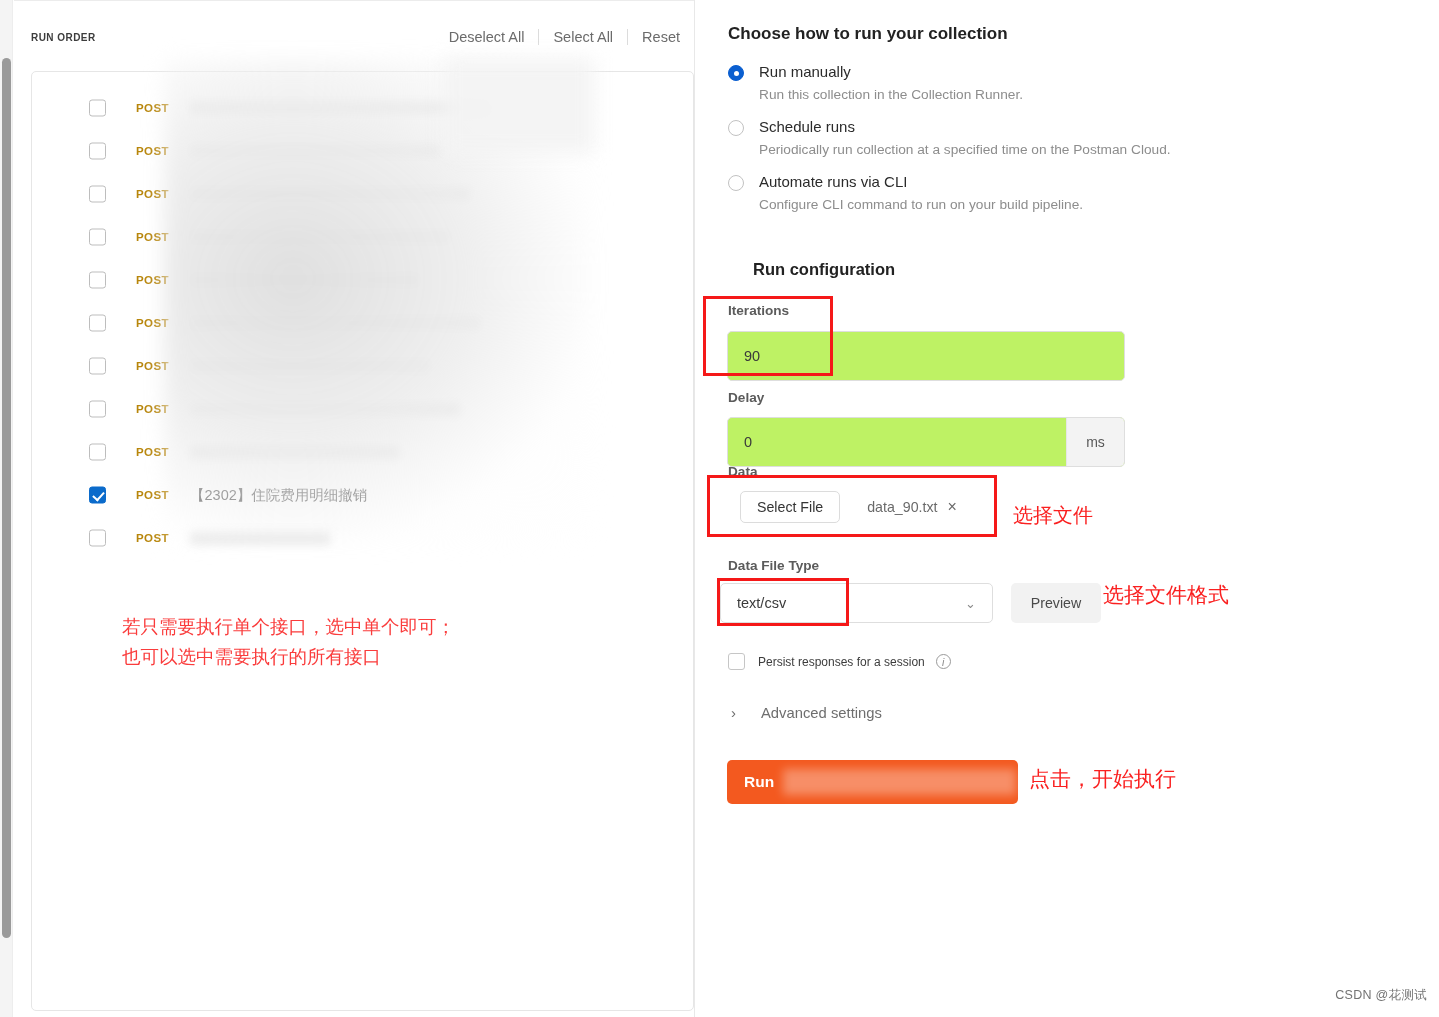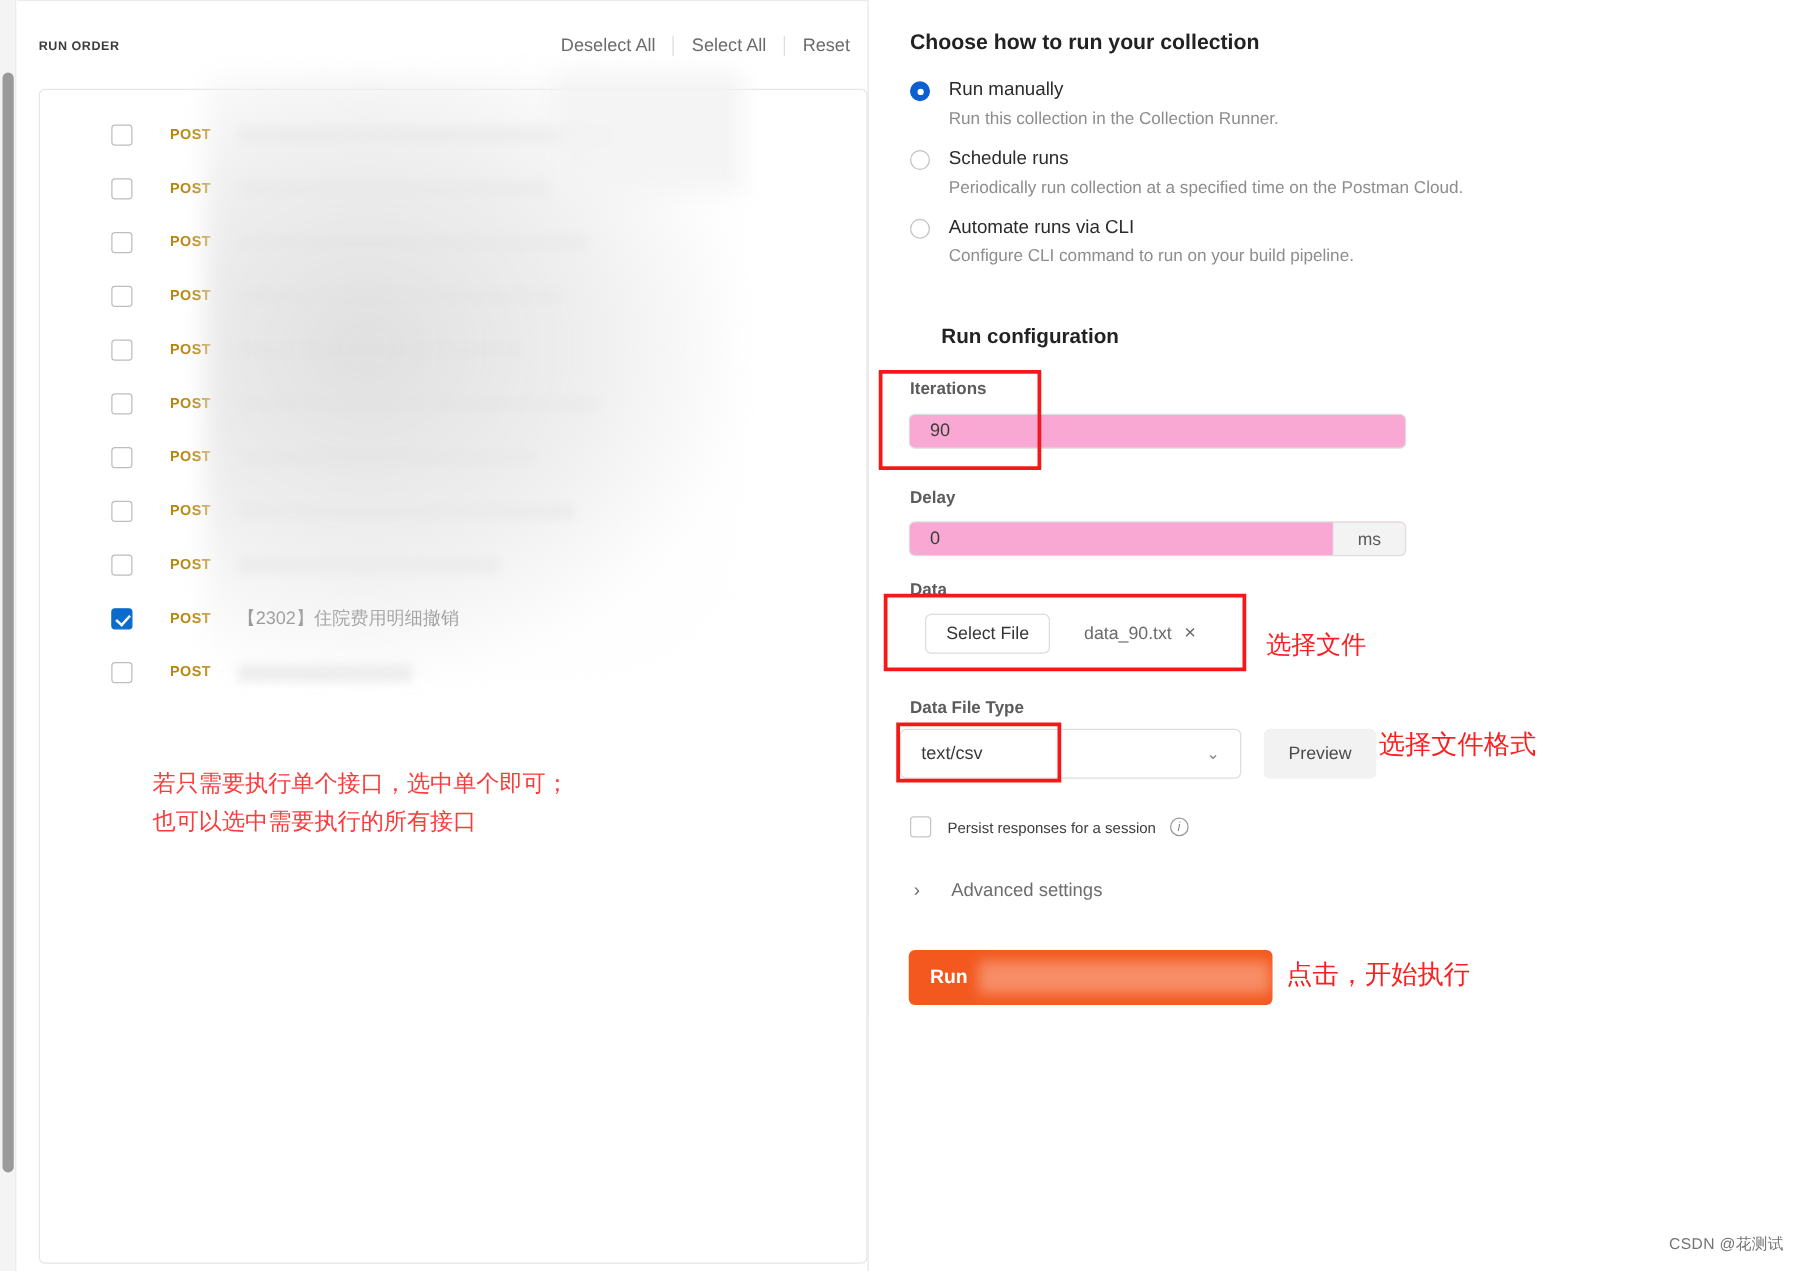--- a/index.html
+++ b/index.html
@@ -126,22 +126,22 @@
 
   .rc-title {
     position: absolute; left: 47px; top: 260px;
     font-size: 16.5px; font-weight: 700; color: #222; margin-left: 11px;
   }
 
   .field-label {
     font-size: 13.6px; font-weight: 700; color: #5b5b5b;
   }
   .txt-input {
-    border: 1px solid #dedede; border-radius: 5px; background: #f9a8d4;
-    height: 28px; display: flex; align-items: center;
+    border: 1px solid #dedede; border-radius: 5px; background: #bef264;
+    height: 50px; display: flex; align-items: center;
     font-size: 14.5px; color: #3a3a3a; padding: 0 16px;
   }
 
   .iterations-label { position: absolute; left: 728px; top: 303px; }
   .iterations-input { position: absolute; left: 727px; top: 331px; width: 398px; }
 
   .delay-label { position: absolute; left: 728px; top: 390px; }
   .delay-input { position: absolute; left: 727px; top: 417px; width: 398px; padding: 0; }
   .delay-val { flex: 1; padding-left: 16px; font-size: 14.5px; color: #3a3a3a; }
   .delay-unit {

